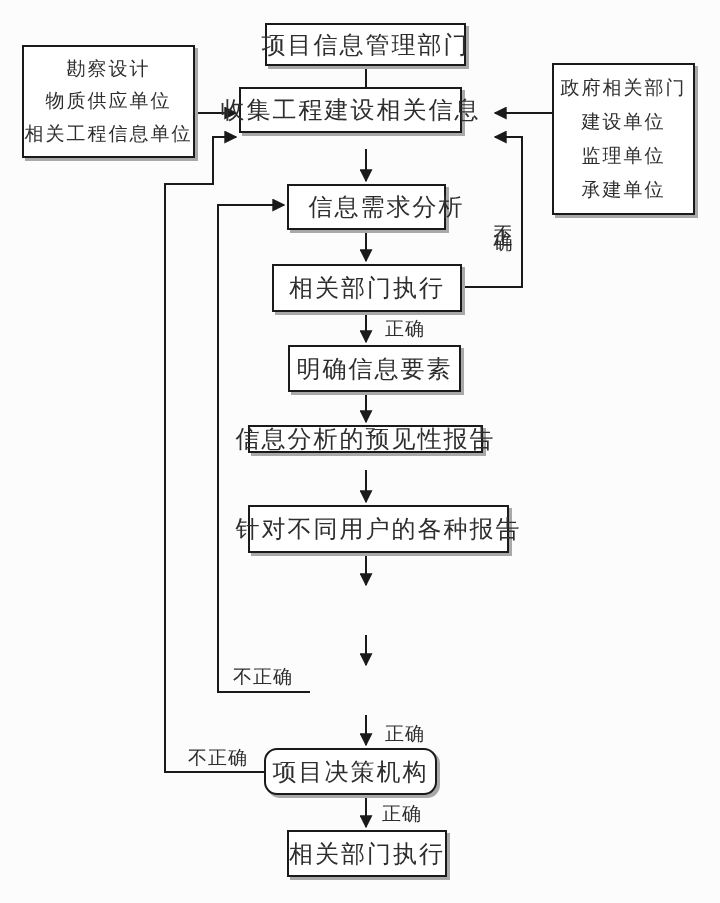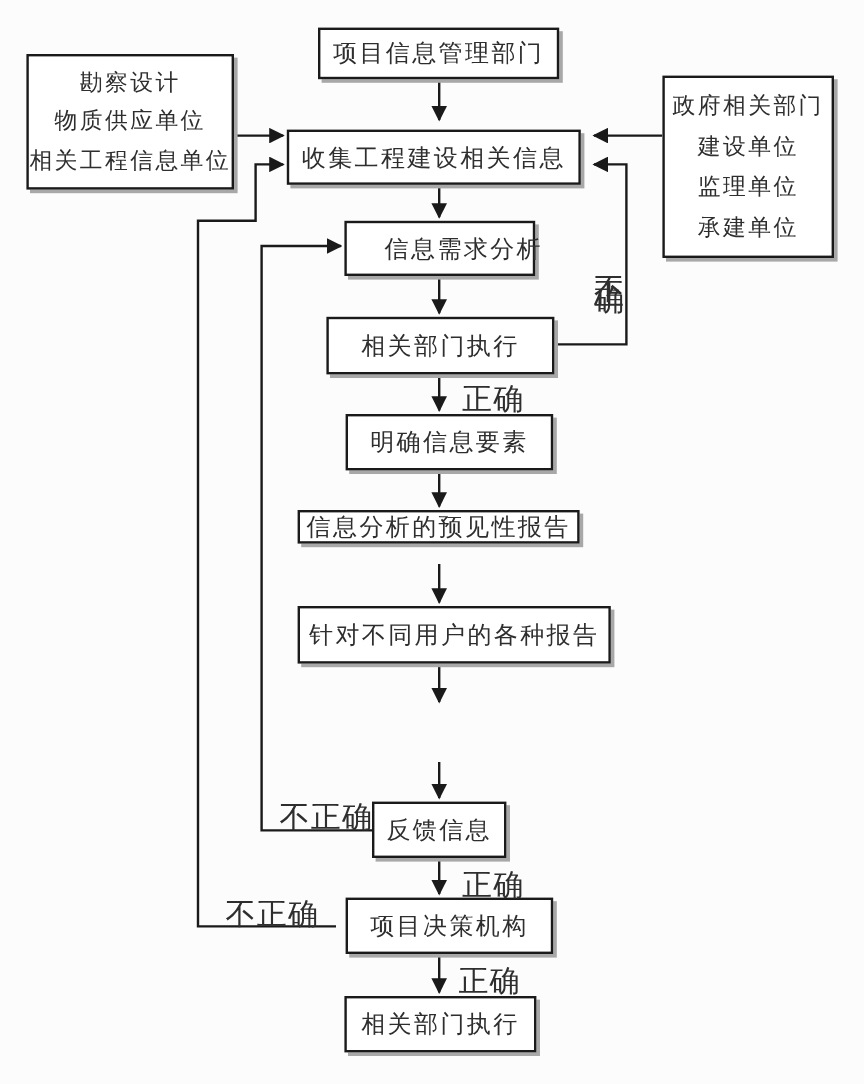--- a/index.html
+++ b/index.html
@@ -23,35 +23,35 @@
   }
   .box {
     position: absolute;
     box-sizing: border-box;
     background: #ffffff;
     border: 2px solid #1a1a1a;
     box-shadow: 3px 3px 0 0 #a8a8a8;
     display: flex;
     align-items: center;
     justify-content: center;
-    font-size: 20px;
+    font-size: 24px;
     letter-spacing: 2px;
     text-align: center;
     white-space: nowrap;
   }
   .box.multi {
     flex-direction: column;
     justify-content: space-around;
     font-size: 19px;
     padding: 6px 0;
   }
   .box.multi span { display: block; }
   .edge-label {
     position: absolute;
-    font-size: 25px;
+    font-size: 19px;
     letter-spacing: 1px;
     white-space: nowrap;
     background: transparent;
   }
   .edge-label.vertical {
     writing-mode: vertical-rl;
     text-orientation: upright;
     letter-spacing: 4px;
   }
 </style>
@@ -98,36 +98,35 @@
     <span>相关工程信息单位</span>
   </div>
 
   <div class="box multi" style="left:552px; top:63px; width:143px; height:152px;">
     <span>政府相关部门</span>
     <span>建设单位</span>
     <span>监理单位</span>
     <span>承建单位</span>
   </div>
 
-  <div class="box" style="left:239px; top:108px; width:245px; height:46px;">收集工程建设相关信息</div>
+  <div class="box" style="left:239px; top:87px; width:223px; height:46px;">收集工程建设相关信息</div>
 
   <div class="box" style="left:287px; top:184px; width:159px; height:46px;padding-left:40px;">信息需求分析</div>
 
   <div class="box" style="left:272px; top:264px; width:190px; height:48px;">相关部门执行</div>
 
   <div class="box" style="left:288px; top:345px; width:173px; height:47px;">明确信息要素</div>
 
   <div class="box" style="left:248px; top:425px; width:235px; height:28px;">信息分析的预见性报告</div>
 
   <div class="box" style="left:248px; top:505px; width:261px; height:48px;">针对不同用户的各种报告</div>
 
 
-  <div class="box" style="left:310px; top:668px; width:112px; height:47px;">反馈信息</div>
 
-  <div class="box" style="left:288px; top:748px; width:173px; height:47px;">项目决策机构</div>
+  <div class="box" style="left:264px; top:748px; width:173px; height:47px;border-radius:13px;">项目决策机构</div>
 
   <div class="box" style="left:287px; top:830px; width:160px; height:47px;text-align:right;">相关部门执行</div>
 
   <div class="edge-label" style="left:385px; top:316px;">正确</div>
 
   <div class="edge-label" style="left:385px; top:721px;">正确</div>
 
   <div class="edge-label" style="left:382px; top:801px;">正确</div>
 
   <div class="edge-label vertical" style="left:490px; top:210px; height:64px;">不正确</div>

